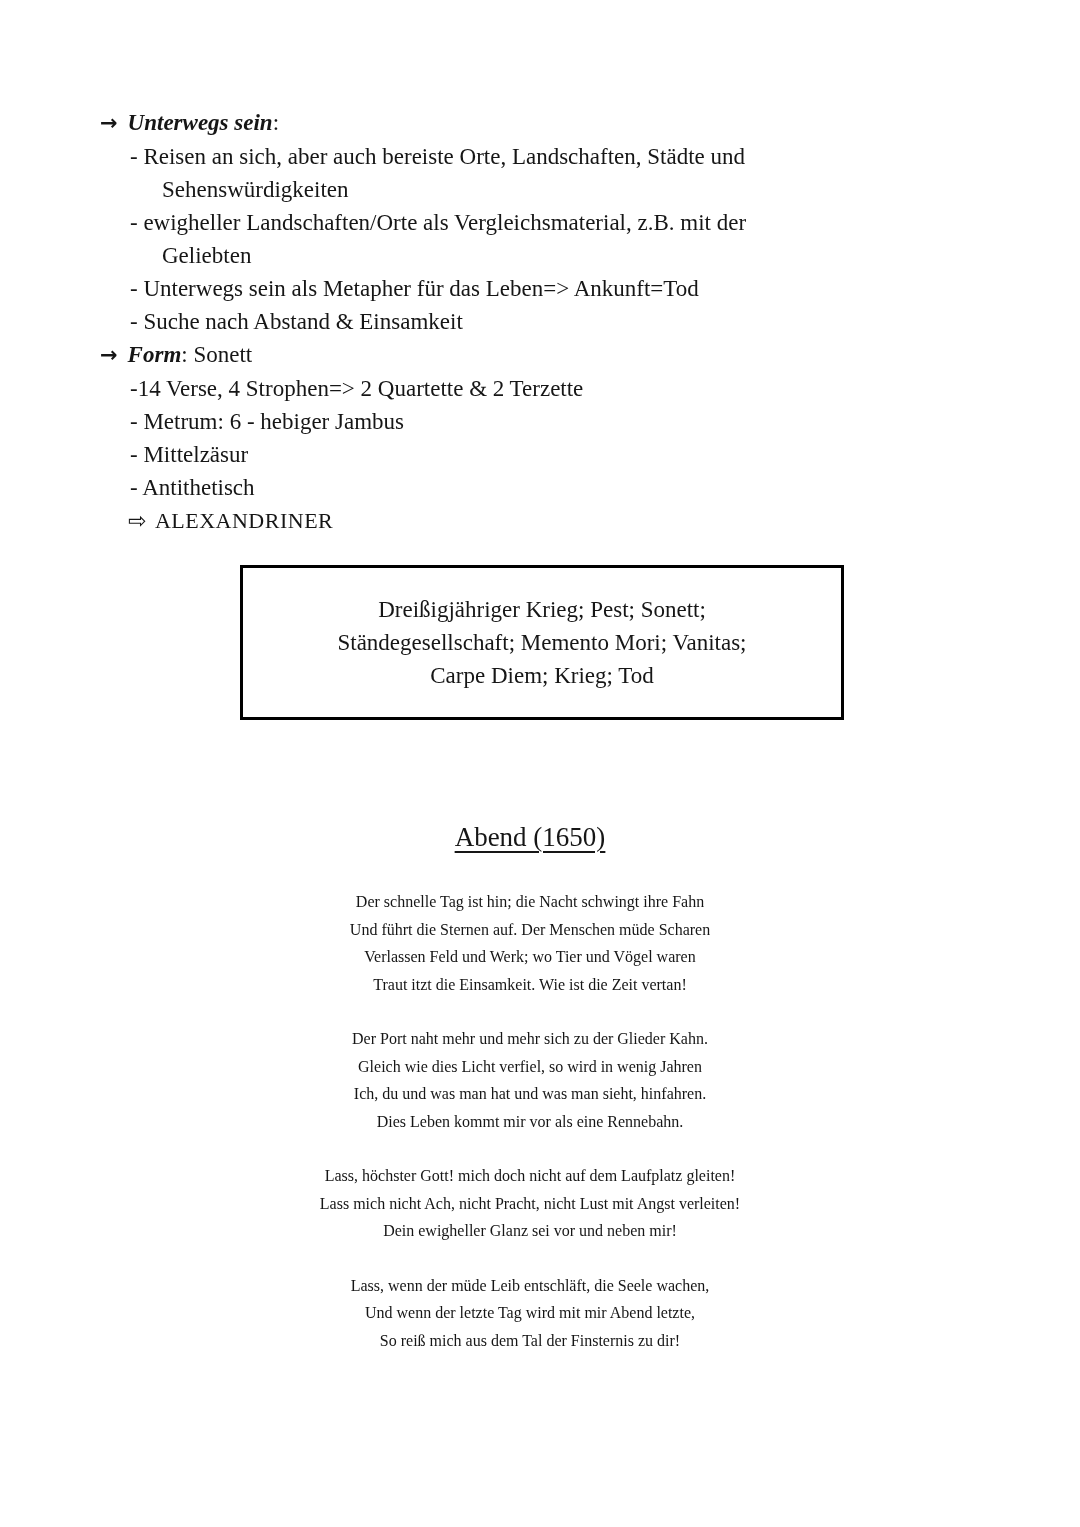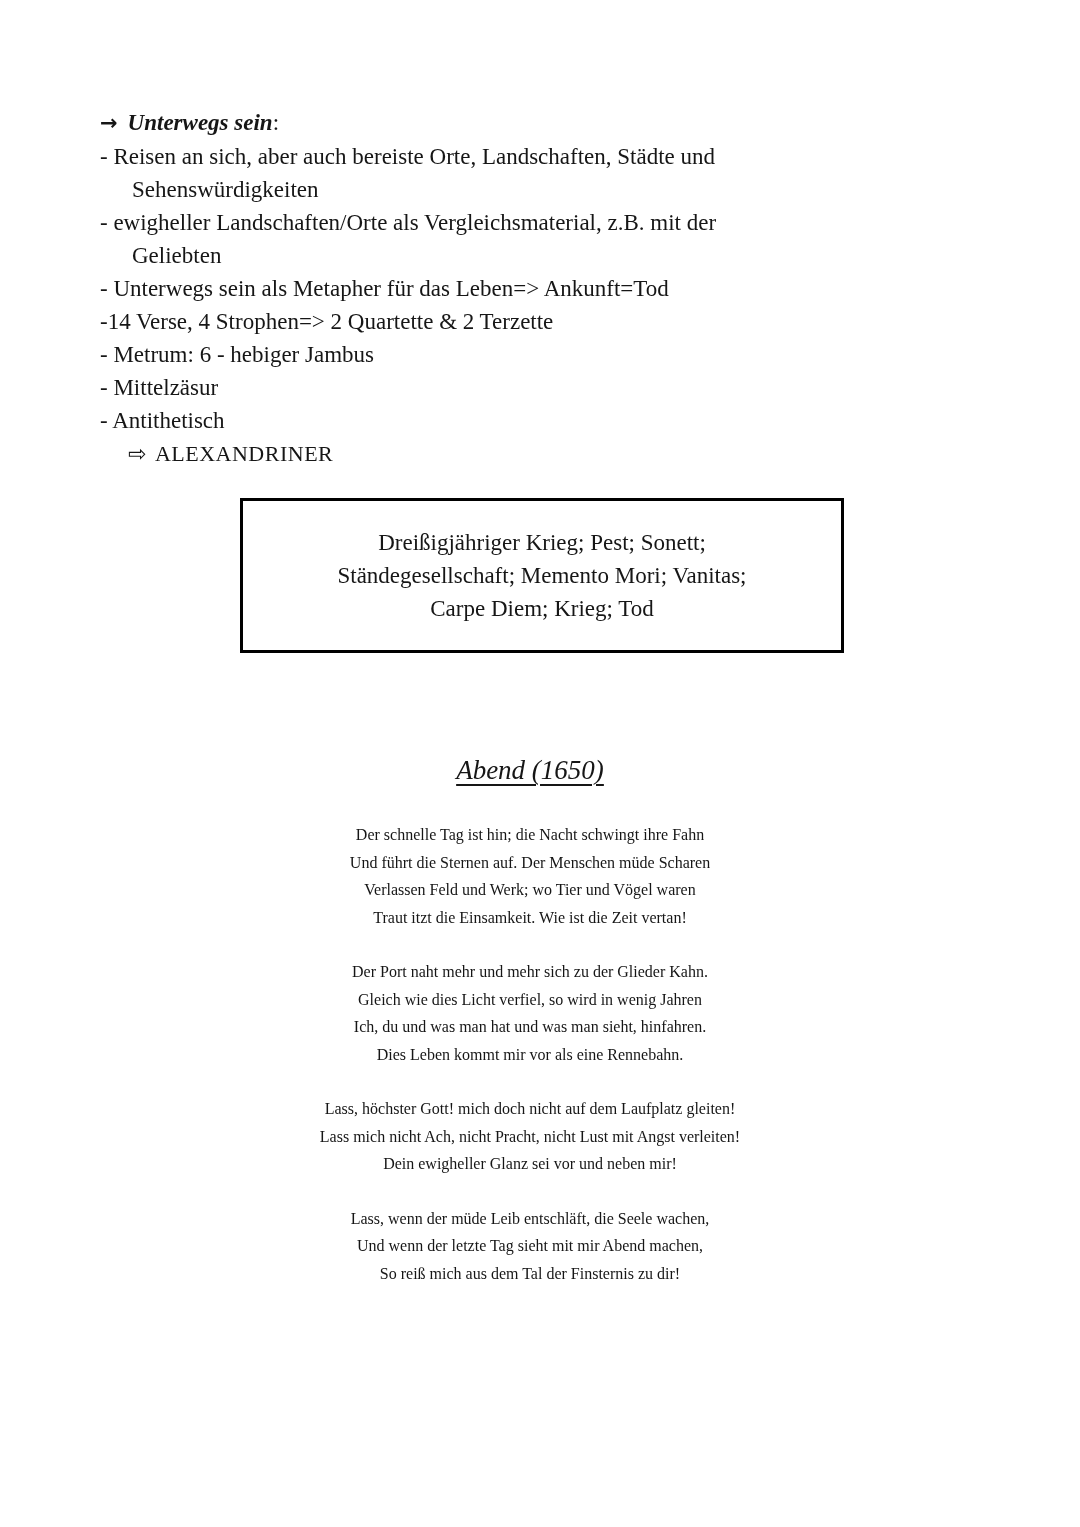--- a/index.html
+++ b/index.html
@@ -28,20 +28,21 @@
   }
   .heading-title {
     font-weight: 700;
     font-style: italic;
   }
   .heading-suffix {
     font-weight: 400;
     font-style: normal;
   }
   .items {
+    margin-left: 30px;
     font-family: Liberation Serif, serif;
   }
   .item {
     font-size: 23px;
     line-height: 33px;
     white-space: pre-line;
     padding-left: 32px;
     text-indent: -32px;
   }
   .conclusion {
@@ -68,21 +69,20 @@
   .poem-title {
     margin-top: 100px;
     text-align: center;
     font-size: 27px;
     line-height: 34px;
   }
   .poem-title span {
     text-decoration: underline;
     text-underline-offset: 5px;
     text-decoration-thickness: 1.5px;
-    font-style: italic;
   }
   .poem {
     margin-top: 34px;
     text-align: center;
     font-size: 16px;
     line-height: 27.5px;
   }
   .stanza {
     white-space: pre-line;
     margin-bottom: 27px;
@@ -97,24 +97,28 @@
     <div class="section">
       <div class="section-heading">
         <span class="arrow">→</span><span class="heading-title">Unterwegs sein</span><span class="heading-suffix">:</span>
       </div>
       <div class="items">
         <div class="item">- Reisen an sich, aber auch bereiste Orte, Landschaften, Städte und
 Sehenswürdigkeiten</div>
         <div class="item">- ewigheller Landschaften/Orte als Vergleichsmaterial, z.B. mit der
 Geliebten</div>
         <div class="item">- Unterwegs sein als Metapher für das Leben=&gt; Ankunft=Tod</div>
+        <div class="item">- Suche nach Abstand &amp; Einsamkeit</div>
       </div>
     </div>
 
     <div class="section">
+      <div class="section-heading">
+        <span class="arrow">→</span><span class="heading-title">Form</span><span class="heading-suffix">: Sonett</span>
+      </div>
       <div class="items">
         <div class="item">-14 Verse, 4 Strophen=&gt; 2 Quartette &amp; 2 Terzette</div>
         <div class="item">- Metrum: 6 - hebiger Jambus</div>
         <div class="item">- Mittelzäsur</div>
         <div class="item">- Antithetisch</div>
       </div>
       <div class="conclusion">
         <span class="outline-arrow">⇨</span><span>ALEXANDRINER</span>
       </div>
     </div>
@@ -133,18 +137,18 @@
 Verlassen Feld und Werk; wo Tier und Vögel waren
 Traut itzt die Einsamkeit. Wie ist die Zeit vertan!</div>
       <div class="stanza">Der Port naht mehr und mehr sich zu der Glieder Kahn.
 Gleich wie dies Licht verfiel, so wird in wenig Jahren
 Ich, du und was man hat und was man sieht, hinfahren.
 Dies Leben kommt mir vor als eine Rennebahn.</div>
       <div class="stanza">Lass, höchster Gott! mich doch nicht auf dem Laufplatz gleiten!
 Lass mich nicht Ach, nicht Pracht, nicht Lust mit Angst verleiten!
 Dein ewigheller Glanz sei vor und neben mir!</div>
       <div class="stanza">Lass, wenn der müde Leib entschläft, die Seele wachen,
-Und wenn der letzte Tag sieht mit mir Abend machen,
+Und wenn der letzte Tag wird mit mir Abend letzte,
 So reiß mich aus dem Tal der Finsternis zu dir!</div>
     </div>
 
   </div>
 </div>
 
 </body></html>

